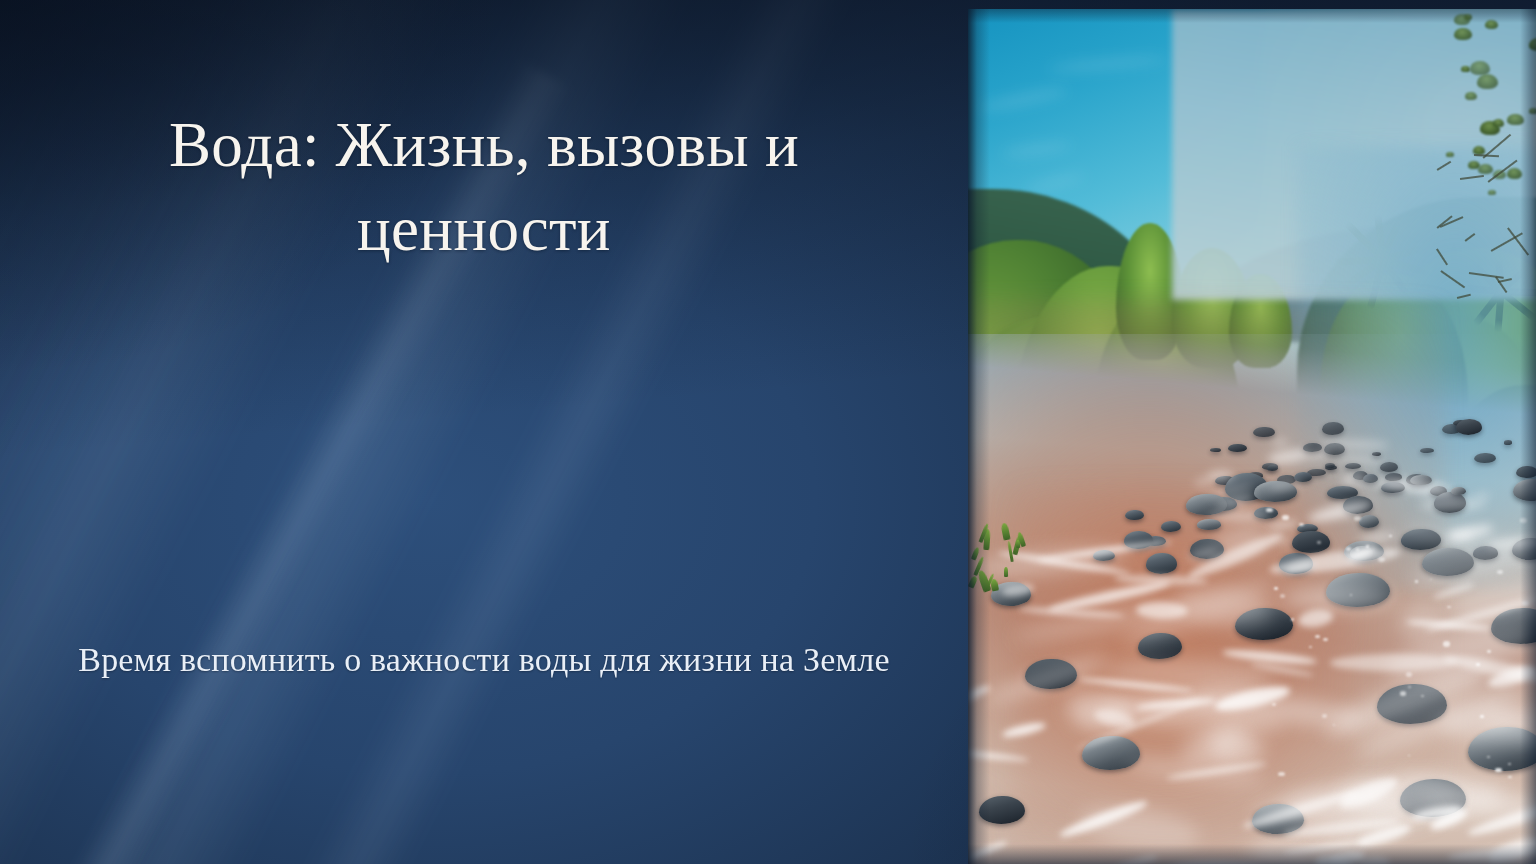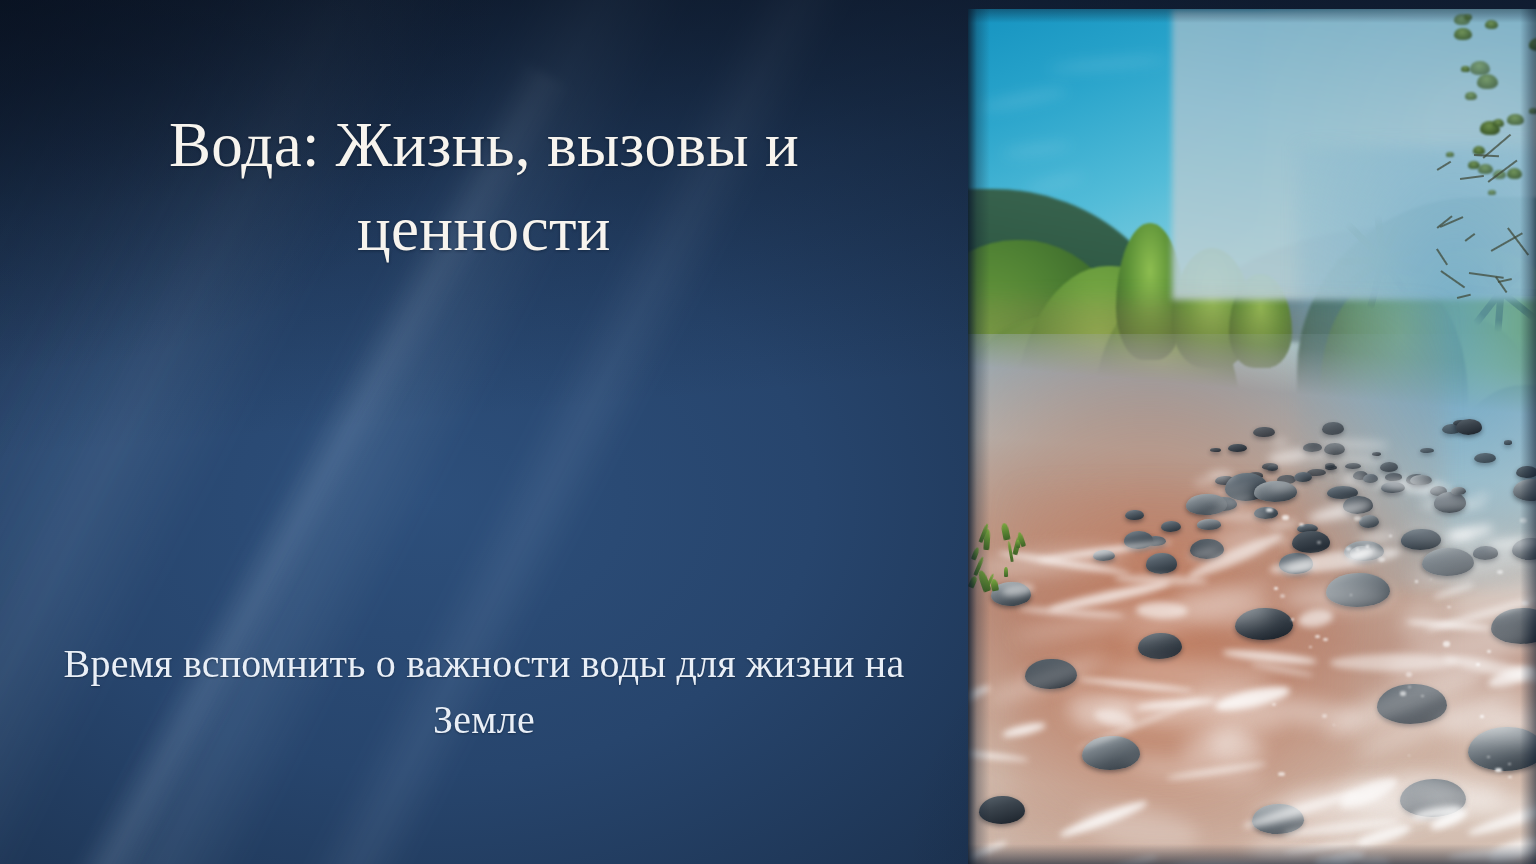--- a/index.html
+++ b/index.html
@@ -134,21 +134,21 @@
     color: #ffffff;
     letter-spacing: 0.1px;
     text-shadow: 0 1px 2px rgba(5,15,30,0.40);
   }
   .tagline {
     position: absolute;
     left: 40px;
     top: 636px;
     width: 888px;
     text-align: center;
-    font-size: 40px;
+    font-size: 34px;
     line-height: 1.40;
     font-weight: 400;
     color: #e9eff7;
     letter-spacing: 0.2px;
     text-shadow: 0 1px 2px rgba(5,15,30,0.40);
   }
 
   
   .photo-frame {
     position: absolute;

